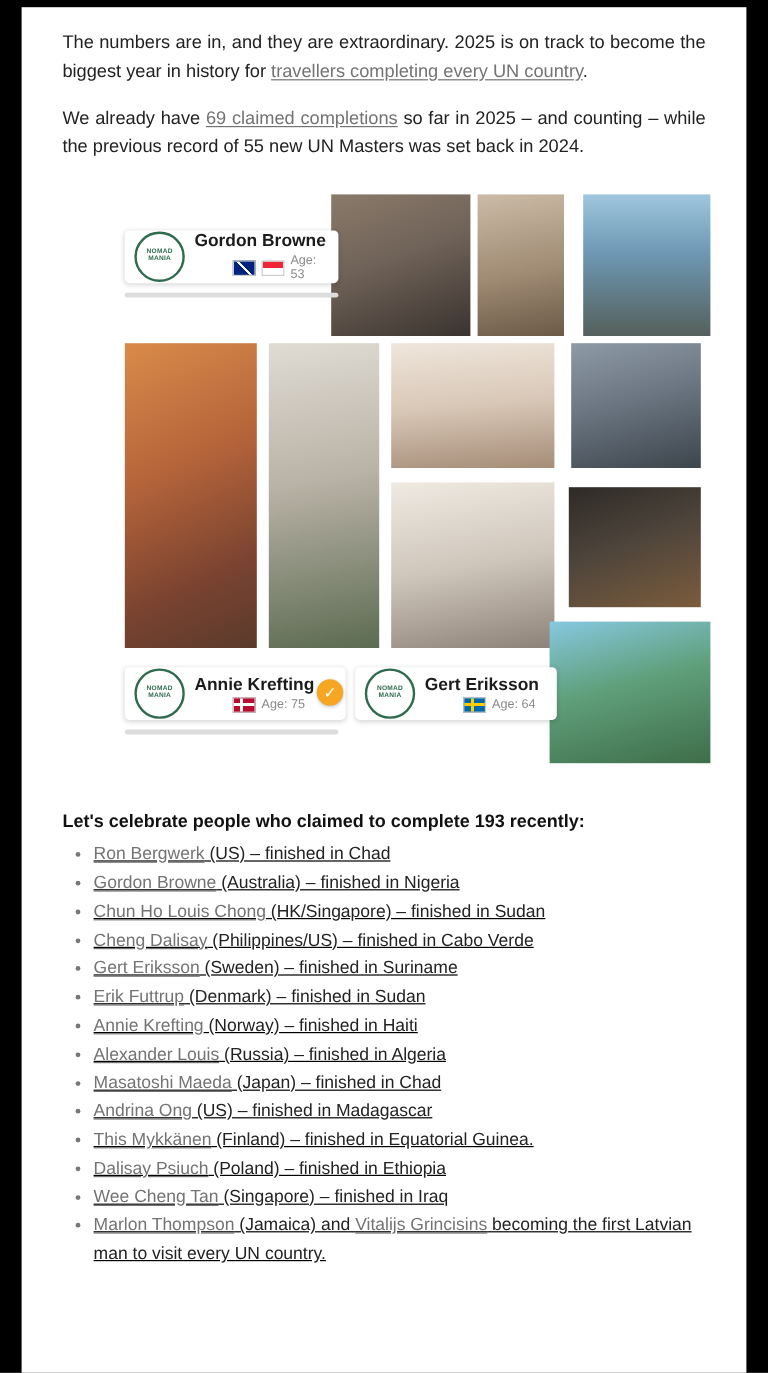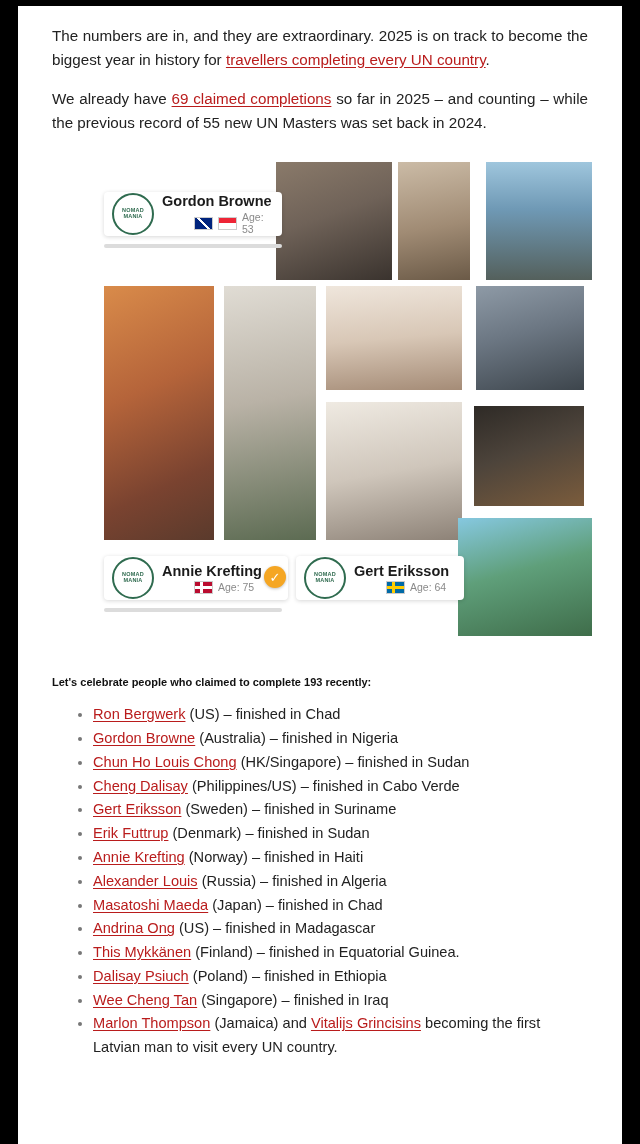--- a/index.html
+++ b/index.html
@@ -29,21 +29,21 @@
     box-sizing: border-box;
   }
   p.para {
     margin: 0 0 16px 0;
     font-size: 15.2px;
     line-height: 1.55;
     color: #222;
     text-align: justify;
   }
   a.link {
-    color: #b91c1c;
+    color: #737373;
     text-decoration: underline;
     text-underline-offset: 2px;
   }
   .collage {
     position: relative;
     width: 100%;
     height: 520px;
     margin: 14px 0 6px 0;
   }
   .ph {
@@ -135,29 +135,30 @@
     box-shadow: 0 1px 3px rgba(0,0,0,.25);
   }
   .lead {
     font-size: 15.2px;
     line-height: 1.55;
     color: #222;
     text-align: justify;
     margin: 12px 0 14px 0;
   }
   .bold-line {
-    font-size: 11px;
+    font-size: 15px;
     font-weight: bold;
     color: #111;
     margin: 0 0 8px 0;
   }
   ul.people {
-    margin: 15px;
+    margin: 0;
     padding-left: 26px;
     list-style: disc;
+    text-decoration: underline;
   }
   ul.people li {
     font-size: 14.6px;
     line-height: 1.63;
     color: #222;
   }
   ul.people li::marker { color: #777; }
 </style>
 </head>
 <body>

